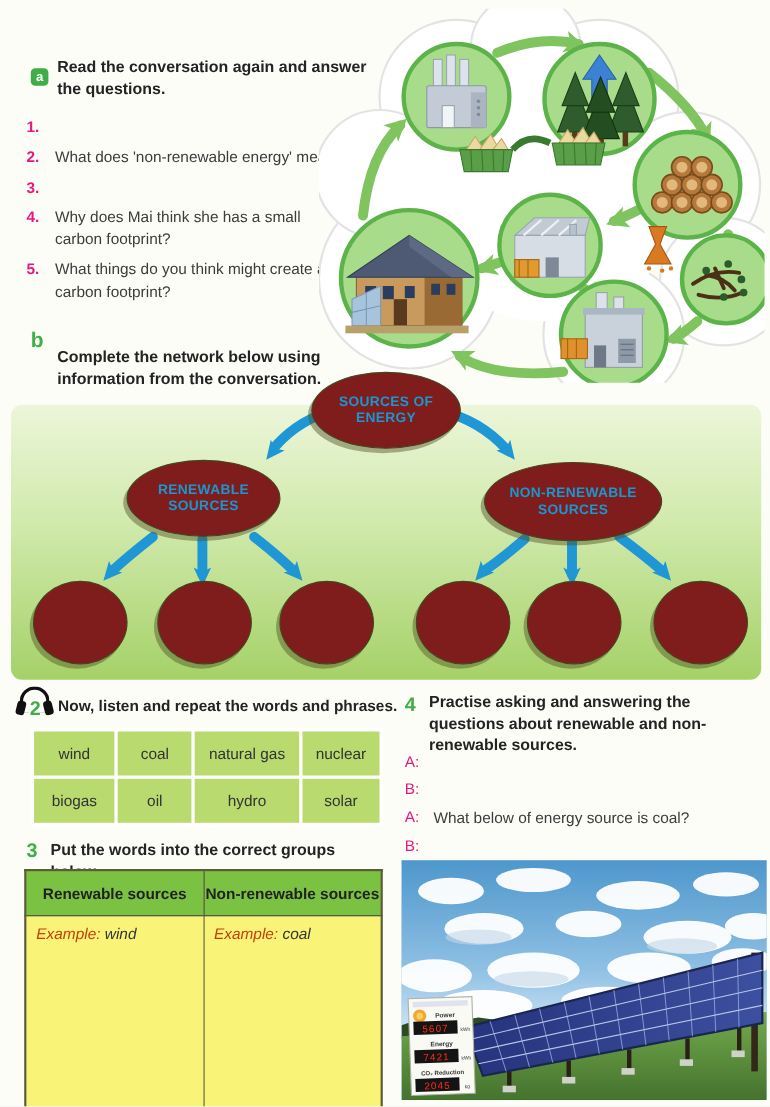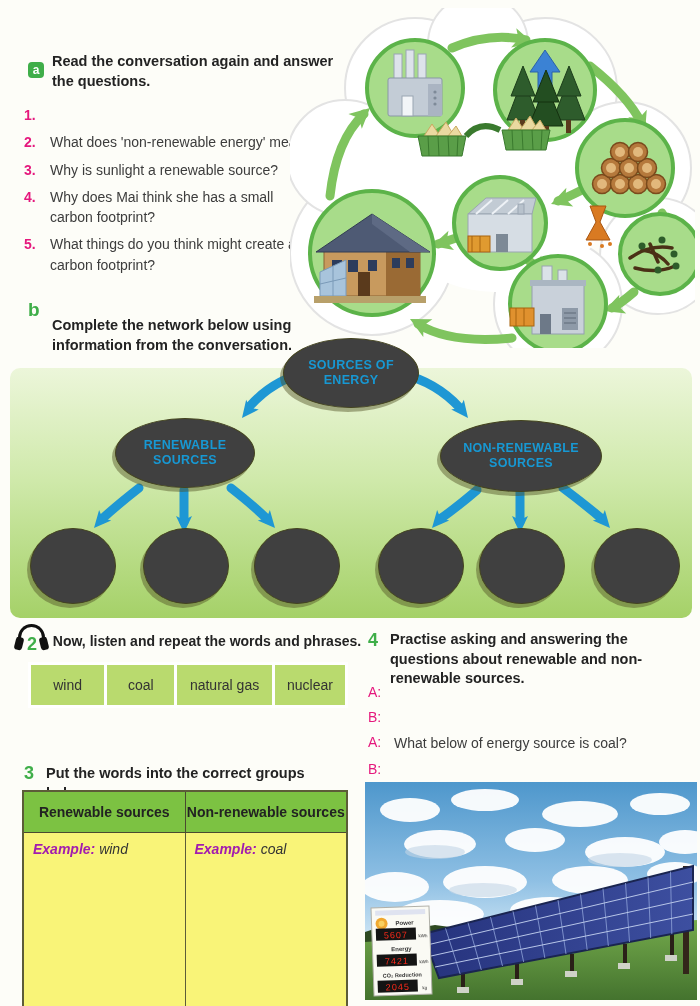--- a/index.html
+++ b/index.html
@@ -15,41 +15,41 @@
 
   
   .qlist{position:absolute;left:24px;top:105px;width:310px;}
   .qrow{display:flex;margin-bottom:7px;}
   .qnum{width:26px;flex:0 0 26px;color:#e5187d;font-weight:bold;font-size:14px;line-height:1.45;}
   .qtext{color:#3c3c3c;font-size:14px;line-height:1.45;width:278px;}
 
   
   .net-panel{position:absolute;left:10px;top:368px;width:682px;height:250px;border-radius:10px;
     background:linear-gradient(180deg,#ecf6da 0%,#cfe9aa 45%,#a5d168 100%);}
-  .ellipse{position:absolute;background:#404040;border:1.6px solid #44441f;border-radius:50%;
+  .ellipse{position:absolute;background:#7f1d1d;border:1.6px solid #44441f;border-radius:50%;
     box-shadow:-3px 4px 0 rgba(80,80,35,.45);display:flex;align-items:center;justify-content:center;
     text-align:center;}
   .ellipse .lbl{color:#1798d3;font-weight:bold;font-size:12.5px;line-height:1.2;letter-spacing:.3px;}
   svg text{font-family:"Liberation Sans",sans-serif;}
 
   
   .hp{position:absolute;left:14px;top:622px;width:36px;height:32px;}
   .hp .band{position:absolute;left:4px;top:2px;width:27px;height:24px;border:3.5px solid #101010;
     border-bottom:none;border-radius:14px 14px 0 0;box-sizing:border-box;}
   .hp .earL{position:absolute;left:1px;top:15px;width:8px;height:13px;background:#101010;border-radius:3px;transform:rotate(14deg);}
   .hp .earR{position:absolute;right:2px;top:15px;width:8px;height:13px;background:#101010;border-radius:3px;transform:rotate(-14deg);}
   .hp .num{position:absolute;left:50%;top:12px;transform:translateX(-50%);color:#3fae49;font-weight:bold;font-size:18px;}
   table.words{position:absolute;left:28px;top:662px;width:320px;border-collapse:separate;border-spacing:3px;background:#fff;}
   table.words td{background:#b9da6e;height:38px;text-align:center;color:#333;font-size:14px;}
 
   
   table.groups{position:absolute;left:22px;top:790px;width:326px;border-collapse:collapse;border:2px solid #5c5c38;}
   table.groups th{background:#7cc242;color:#222;font-size:14px;font-weight:bold;height:38px;border:1px solid #4a4a30;}
   table.groups td{background:#f9f478;height:166px;vertical-align:top;padding:8px 9px;border:1px solid #5c5c38;font-size:14px;}
-  .ex-label{color:#a21caf;font-weight:bold;font-style:italic;}
+  .ex-label{color:#c2410c;font-weight:normal;font-style:italic;}
   .ex-word{color:#333;font-style:italic;}
 
   
   .dlg{position:absolute;left:368px;top:684px;width:320px;}
   .dlg-row{display:flex;margin-bottom:9px;}
   .dlg-sp{width:26px;flex:0 0 26px;color:#e5187d;font-size:14px;}
   .dlg-tx{color:#3c3c3c;font-size:14px;line-height:1.3;}
 
   
   .photo{position:absolute;left:365px;top:782px;width:332px;height:218px;background:#9cc4e4;}
@@ -64,21 +64,20 @@
   <div class="qlist">
     <div class="qrow">
       <span class="qnum">1.</span>
     </div>
     <div class="qrow">
       <span class="qnum">2.</span>
       <span class="qtext">What does 'non-renewable energy' mean?</span>
     </div>
     <div class="qrow">
       <span class="qnum">3.</span>
-      <span class="qtext">Why is sunlight a renewable source?</span>
     </div>
     <div class="qrow">
       <span class="qnum">4.</span>
       <span class="qtext" style="width:250px;">Why does Mai think she has a small carbon footprint?</span>
     </div>
     <div class="qrow">
       <span class="qnum">5.</span>
       <span class="qtext" style="width:270px;">What things do you think might create a big carbon footprint?</span>
     </div>
   </div>
@@ -369,20 +368,26 @@
         <col style="width:22%">
         <col style="width:31%">
         <col style="width:23%">
       </colgroup>
     <tbody>
         <tr>
       <td>wind</td>
       <td>coal</td>
       <td>natural gas</td>
       <td>nuclear</td>
+    </tr>
+    <tr>
+      <td>biogas</td>
+      <td>oil</td>
+      <td>hydro</td>
+      <td>solar</td>
     </tr>
   </tbody>
     </table>
 
   <div class="marker-num" style="left:24px;top:764px;">3</div>
   <div class="h-bold" style="left:46px;top:764px;width:300px;">Put the words into the correct groups below.</div>
   <table class="groups">
     <tbody>
         <tr>
       <th style="width:50%;">Renewable sources</th>

